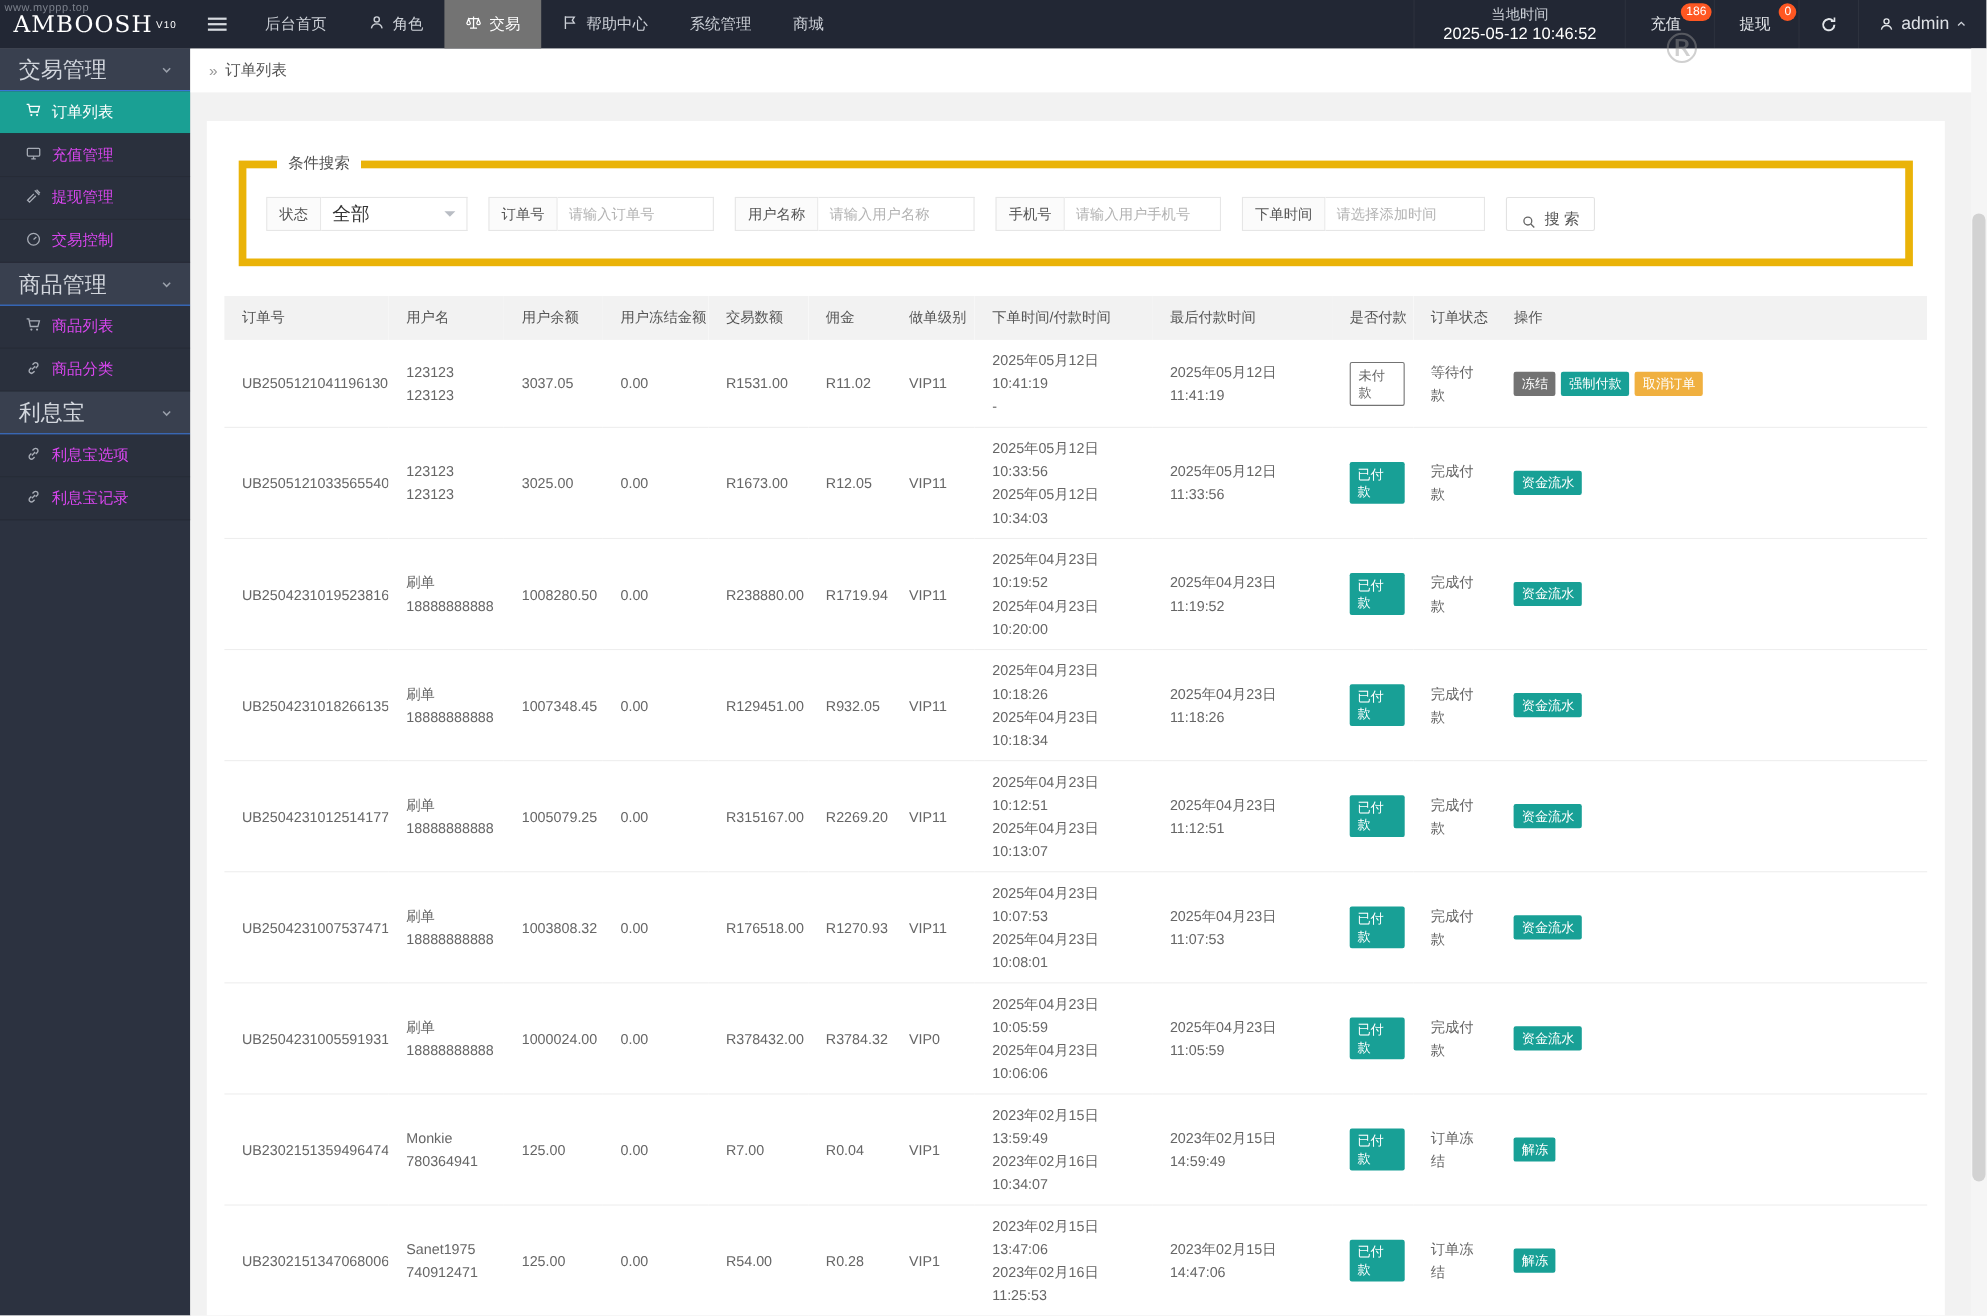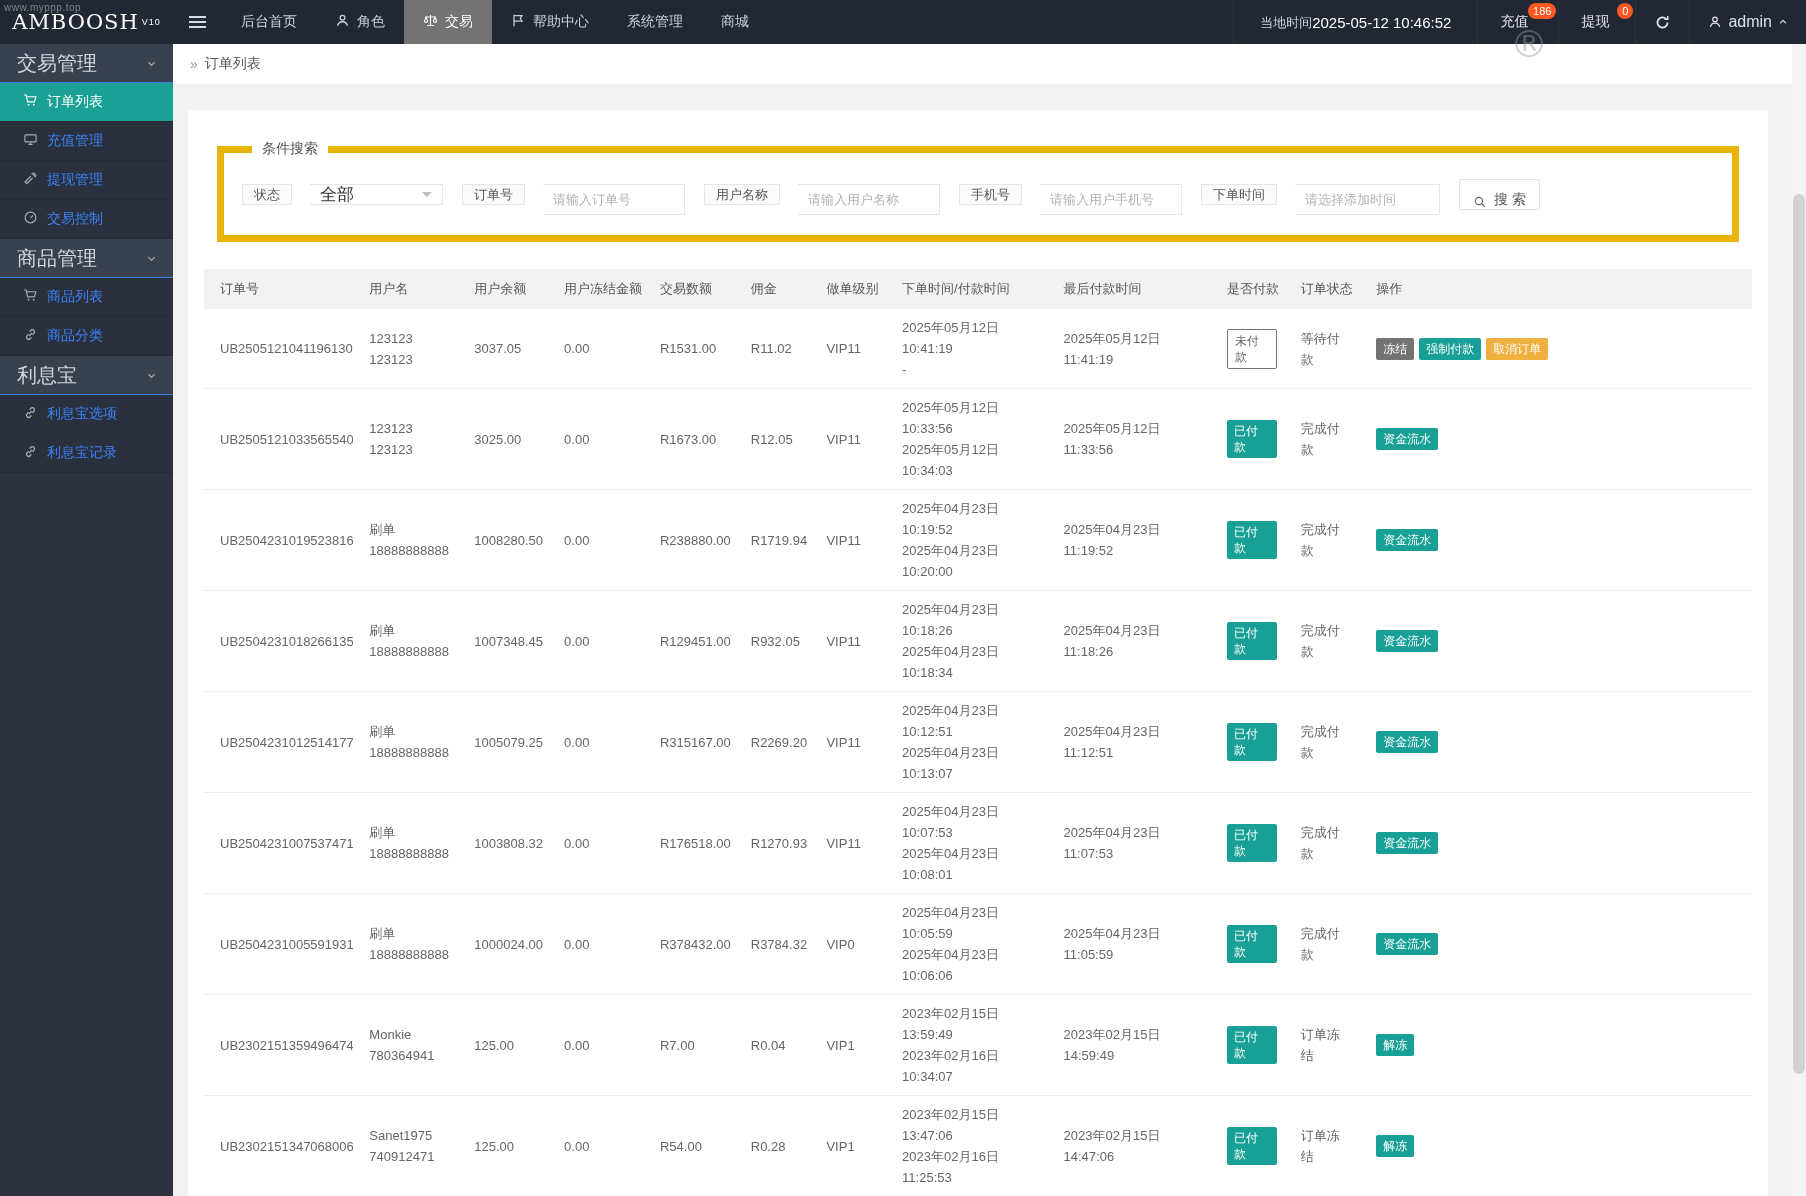--- a/index.html
+++ b/index.html
@@ -13,58 +13,58 @@
           font-family:"DejaVu Serif","Liberation Serif",serif; font-size:21px; letter-spacing:1px; }
   .logo sup { font-size:9px; margin-left:3px; font-family:"Liberation Sans",sans-serif; }
   .nav-left { display:flex; align-items:stretch; }
   .nav-item { display:flex; align-items:center; gap:7px; padding:0 19px; color:#ccd0d7; font-size:14px; cursor:pointer; }
   .nav-item.active { background:#737373; color:#fff; }
   .nav-item svg { width:15px; height:15px; }
   .hamburger { display:flex; flex-direction:column; justify-content:center; gap:3px; padding:0 16px; cursor:pointer; }
   .hamburger i { display:block; width:17px; height:2px; background:#d8dbe0; }
   .topbar-right { margin-left:auto; display:flex; align-items:stretch; color:#dde0e5; }
   .tb-block { display:flex; align-items:center; padding:0 18px; border-left:1px solid rgba(255,255,255,.05); position:relative; }
-  .time-block { flex-direction:row; justify-content:center; padding:0 26px; }
+  .time-block { flex-direction:column; justify-content:center; padding:0 26px; }
   .time-label { font-size:13px; color:#cfd3da; line-height:17px; }
   .time-value { font-size:15px; color:#fff; line-height:19px; }
   .fn-link { font-size:14px; color:#e3e6ea; cursor:pointer; }
   .num-badge { position:absolute; top:3px; right:2px; background:#ff5722; color:#fff; font-size:11px; line-height:14px;
                min-width:14px; text-align:center; border-radius:9px; padding:1px 5px; }
   .refresh-btn { cursor:pointer; display:flex; align-items:center; }
   .refresh-btn svg { width:17px; height:17px; }
   .admin-block { gap:6px; cursor:pointer; }
   .admin-block svg { width:14px; height:14px; }
   .chev-up { width:10px !important; height:10px !important; }
   .wm-reg { position:absolute; right:258px; top:22px; font-size:38px; color:rgba(150,150,150,.45); z-index:8;
             font-family:"DejaVu Sans",sans-serif; pointer-events:none; }
 
   
   .shell { display:flex; height:1152px; }
   .sidebar { width:173px; background:#2c3240; flex-shrink:0; }
   .sb-group-header { height:39px; display:flex; align-items:center; justify-content:space-between; padding:0 16px 0 17px;
                      background:#39404f; color:#d2d6dd; font-size:20px; cursor:pointer; border-bottom:1px solid #3b82f6; }
   .sb-group-header svg { width:11px; height:11px; color:#9aa0ab; }
   .sb-item { height:39px; display:flex; align-items:center; gap:9px; padding-left:23px; background:#2a303d;
-             color:#3b82f6; font-size:14px; cursor:pointer; border-bottom:1px solid #262b36; }
+             color:#d946ef; font-size:14px; cursor:pointer; border-bottom:1px solid #262b36; }
   .sb-item svg { width:15px; height:15px; color:#a7acb6; }
   .sb-item.active { background:#1aa094; color:#fff; }
   .sb-item.active svg { color:#fff; }
 
   .main { flex:1; background:#f2f2f2; position:relative; overflow:hidden; }
   .breadcrumb-bar { height:40px; background:#fff; display:flex; align-items:center; padding-left:17px; gap:7px; }
   .bc-sep { color:#999; font-size:14px; }
   .bc-label { color:#555; font-size:14px; }
 
   .card { margin:26px 38px 0 15px; background:#fff; height:1100px; padding:14px 15px; }
 
   
   fieldset.search { border:7px solid #eab308; margin:16px 14px 0; padding:21px 18px 25px; }
   fieldset.search legend { font-size:14px; color:#555; padding:0 10px; margin-left:10px; }
   .search-row { display:flex; align-items:center; gap:19px; }
-  .fgroup { display:flex; height:21px;gap:18px; }
+  .fgroup { display:flex; height:31px; }
   .addon { display:flex; align-items:center; padding:0 11px; background:#fbfbfb; border:1px solid #e6e6e6;
            color:#555; font-size:13px; white-space:nowrap; }
   .fgroup input { height:31px; border:1px solid #e6e6e6; border-left:none; padding:0 10px; font-size:13px; color:#333;
                   outline:none; font-family:inherit; }
   .fgroup input::placeholder { color:#b3b3b3; }
   .fake-select { display:flex; align-items:center; justify-content:space-between; width:133px; border:1px solid #e6e6e6;
                  border-left:none; padding:0 10px; font-size:17px; color:#333; cursor:pointer; background:#fff; }
   .caret-down { width:0; height:0; border:5px solid transparent; border-top-color:#b9bdc4; margin-top:5px; }
   .search-btn { height:31px; display:flex; align-items:flex-end; gap:7px; padding:0 13px; background:#fff;
                 border:1px solid #e2e2e2; border-radius:2px; font-size:14px; color:#555; cursor:pointer; }

